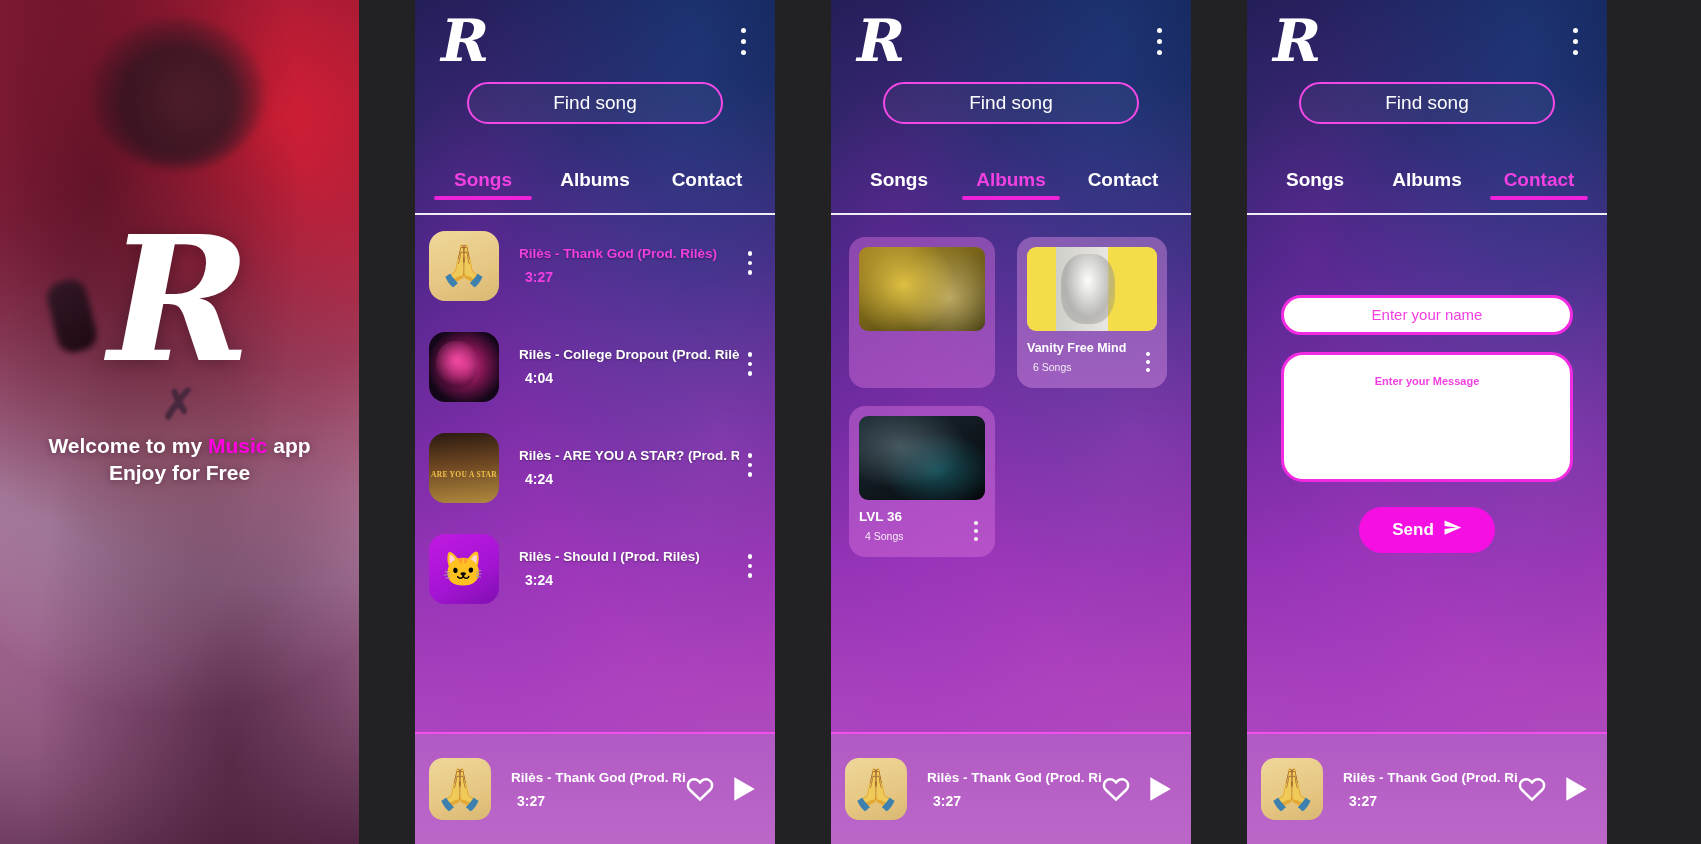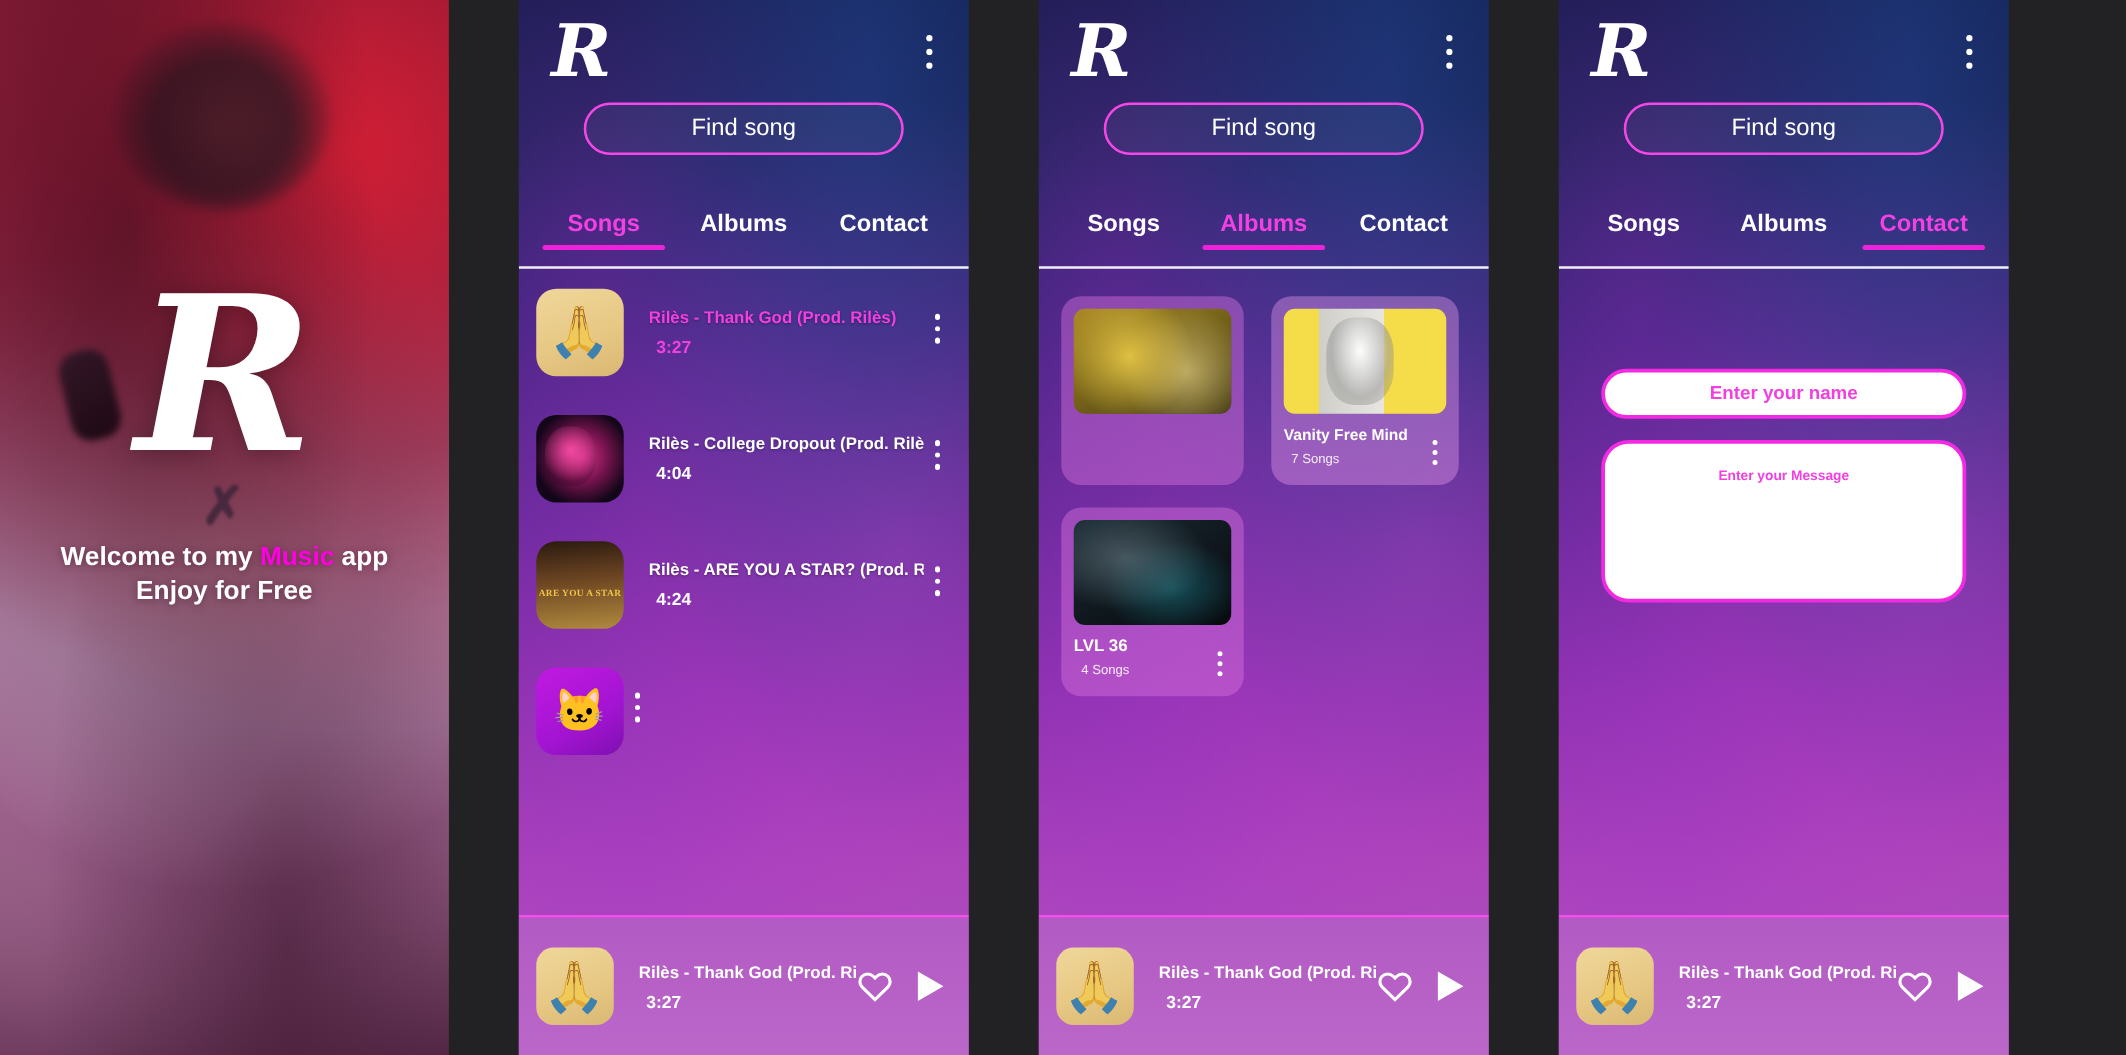--- a/index.html
+++ b/index.html
@@ -151,21 +151,21 @@
   .album-name.sm { font-size: 12.5px; }
   .album-count { color: rgba(255,255,255,.88); font-size: 10.5px; margin-top: 5px; padding-left: 6px; }
   .album-kebab { width: 18px; flex: 0 0 18px; padding-top: 12px; cursor: pointer; }
   .album-kebab i { display:block; width:4px; height:4px; border-radius:50%; background:#fff; margin:0 auto 4px; }
 
   
   .contact-wrap { padding: 26px 34px 0; text-align: center; }
   .contact-title { color: #f13fe0; font-size: 25px; font-weight: 700; letter-spacing: .3px; }
   .field-name {
     margin: 54px auto 0; width: 100%; height: 40px; border-radius: 22px; background: #fff;
-    border: 3px solid #f22ae2; color: #f13fe0; font-size: 15px; font-weight: 700;
+    border: 3px solid #f22ae2; color: #f13fe0; font-size: 15px; font-weight: 400;
     line-height: 34px; text-align: center; cursor: text;
   }
   .field-msg {
     margin: 17px auto 0; width: 100%; height: 130px; border-radius: 22px; background: #fff;
     border: 3px solid #f22ae2; color: #f13fe0; font-size: 11px; font-weight: 700;
     padding-top: 20px; text-align: center; cursor: text;
   }
   .send-btn {
     margin: 25px auto 0; width: 136px; height: 46px; border-radius: 24px; border: none; cursor: pointer;
     background: #f60fe2; color: #fff; font-size: 17px; font-weight: 700;
@@ -255,20 +255,24 @@
           <div class="song-dur">4:24</div>
         </div>
         <div class="row-kebab">
             <i></i>
             <i></i>
             <i></i>
           </div>
       </div>
       <div class="song-row">
         <div class="thumb t-should"></div>
+        <div class="song-meta">
+          <div class="song-title">Rilès -  Should I (Prod. Rilès)</div>
+          <div class="song-dur">3:24</div>
+        </div>
         <div class="row-kebab">
             <i></i>
             <i></i>
             <i></i>
           </div>
       </div>
     </div>
 
     <div class="player">
       <div class="thumb t-pray"></div>
@@ -311,21 +315,21 @@
     <div class="phone-body">
       <div class="album-grid">
         <div class="album-card">
           <div class="album-art a-jungle"></div>
         </div>
         <div class="album-card small">
           <div class="album-art a-vanity"></div>
           <div class="album-foot">
             <div class="album-texts">
               <div class="album-name sm">Vanity Free Mind</div>
-              <div class="album-count">7 Songs</div>
+              <div class="album-count">6 Songs</div>
             </div>
             <div class="album-kebab">
                 <i></i>
                 <i></i>
                 <i></i>
               </div>
           </div>
         </div>
         <div class="album-card">
           <div class="album-art a-lvl"></div>
@@ -379,20 +383,28 @@
         <div class="tab"><span>Songs</span><span class="bar"></span></div>
         <div class="tab"><span>Albums</span><span class="bar"></span></div>
         <div class="tab active"><span>Contact</span><span class="bar"></span></div>
       </div>
     </div>
 
     <div class="phone-body">
       <div class="contact-wrap">
         <div class="field-name">Enter your name</div>
         <div class="field-msg">Enter your Message</div>
+        <button class="send-btn">
+          <span>Send</span>
+          <span>
+            <svg viewBox="0 0 24 24" width="19" height="19" fill="#fff">
+                <path d="M2 21 23 12 2 3l0 7 15 2-15 2z"></path>
+              </svg>
+          </span>
+        </button>
       </div>
     </div>
 
     <div class="player">
       <div class="thumb t-pray"></div>
       <div class="player-meta">
         <div class="player-title">Rilès - Thank God (Prod. Rilès)</div>
         <div class="player-dur">3:27</div>
       </div>
       <div class="icon-btn heart">

